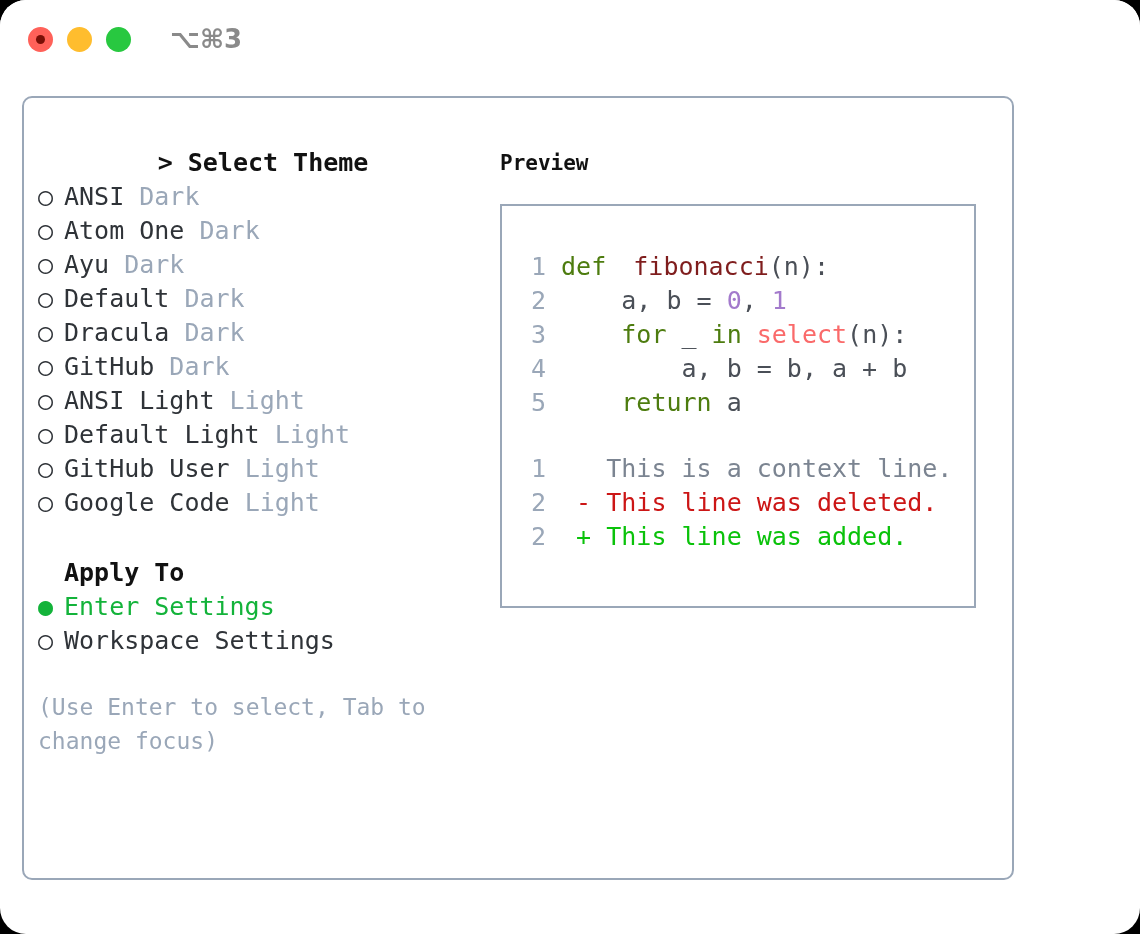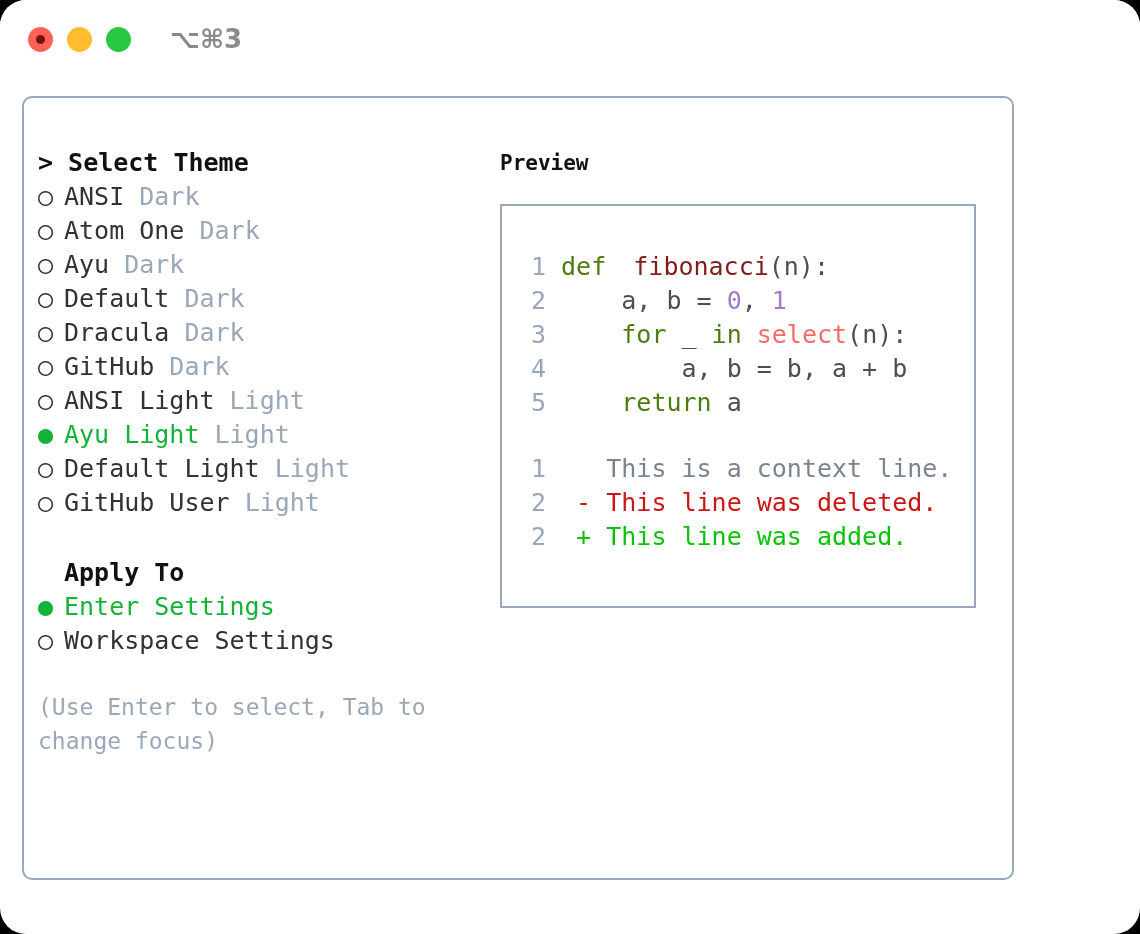--- a/index.html
+++ b/index.html
@@ -69,20 +69,21 @@
     left: 14px; top: 48px;
     width: 450px;
   }
 
   .section-head {
     font-size: 25px;
     font-weight: bold;
     color: #111111;
     line-height: 34px;
     white-space: pre;
+    text-align: center;
   }
 
   .opt-row {
     height: 34px;
     line-height: 34px;
     font-size: 25px;
     white-space: pre;
     color: #2f3338;
   }
   .bullet {
@@ -179,23 +180,23 @@
       <div class="section-head">&gt; Select Theme</div>
 
       <div id="theme-list">
           <div class="opt-row"><span class="bullet">○</span><span class="opt-name">ANSI</span><span class="opt-tag"> Dark</span></div>
           <div class="opt-row"><span class="bullet">○</span><span class="opt-name">Atom One</span><span class="opt-tag"> Dark</span></div>
           <div class="opt-row"><span class="bullet">○</span><span class="opt-name">Ayu</span><span class="opt-tag"> Dark</span></div>
           <div class="opt-row"><span class="bullet">○</span><span class="opt-name">Default</span><span class="opt-tag"> Dark</span></div>
           <div class="opt-row"><span class="bullet">○</span><span class="opt-name">Dracula</span><span class="opt-tag"> Dark</span></div>
           <div class="opt-row"><span class="bullet">○</span><span class="opt-name">GitHub</span><span class="opt-tag"> Dark</span></div>
           <div class="opt-row"><span class="bullet">○</span><span class="opt-name">ANSI Light</span><span class="opt-tag"> Light</span></div>
-          <div class="opt-row selected"><span class="bullet on">●</span><span class="opt-name">Ayu Light</span><span class="opt-tag"> Light</span></div>
           <div class="opt-row"><span class="bullet">○</span><span class="opt-name">Default Light</span><span class="opt-tag"> Light</span></div>
           <div class="opt-row"><span class="bullet">○</span><span class="opt-name">GitHub User</span><span class="opt-tag"> Light</span></div>
+          <div class="opt-row"><span class="bullet">○</span><span class="opt-name">Google Code</span><span class="opt-tag"> Light</span></div>
         </div>
 
       <div id="apply-block">
         <div class="apply-head">Apply To</div>
         <div id="apply-list">
             <div class="opt-row selected"><span class="bullet on">●</span><span class="opt-name">Enter Settings</span></div>
             <div class="opt-row"><span class="bullet">○</span><span class="opt-name">Workspace Settings</span></div>
           </div>
       </div>
 

